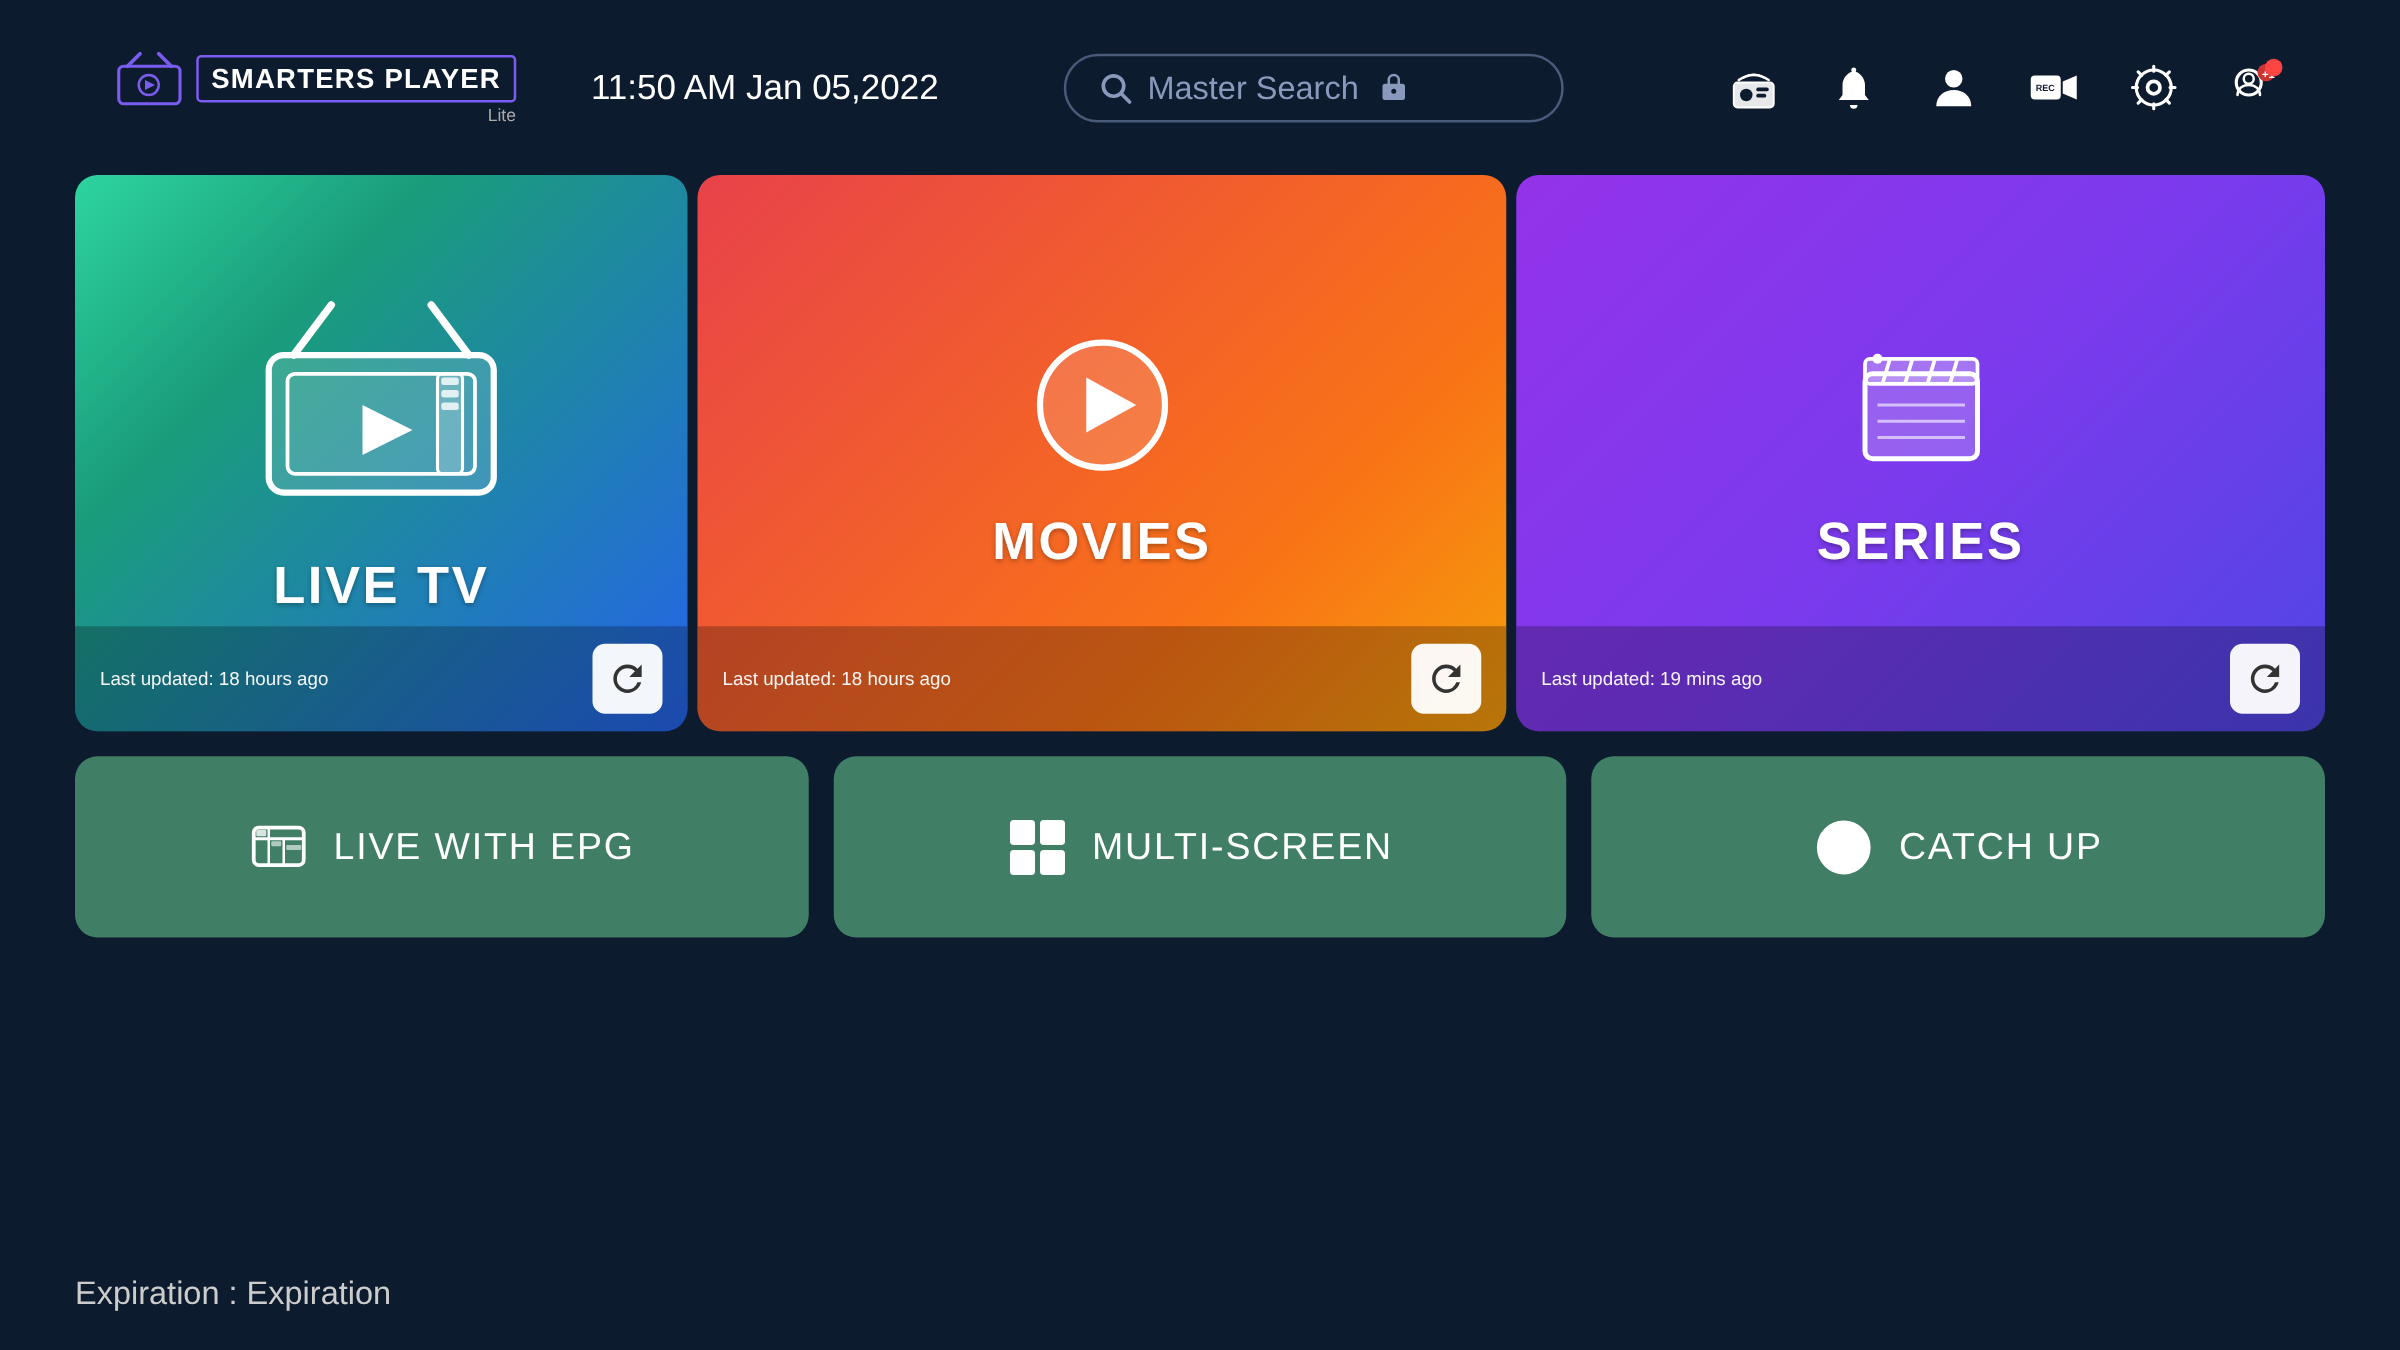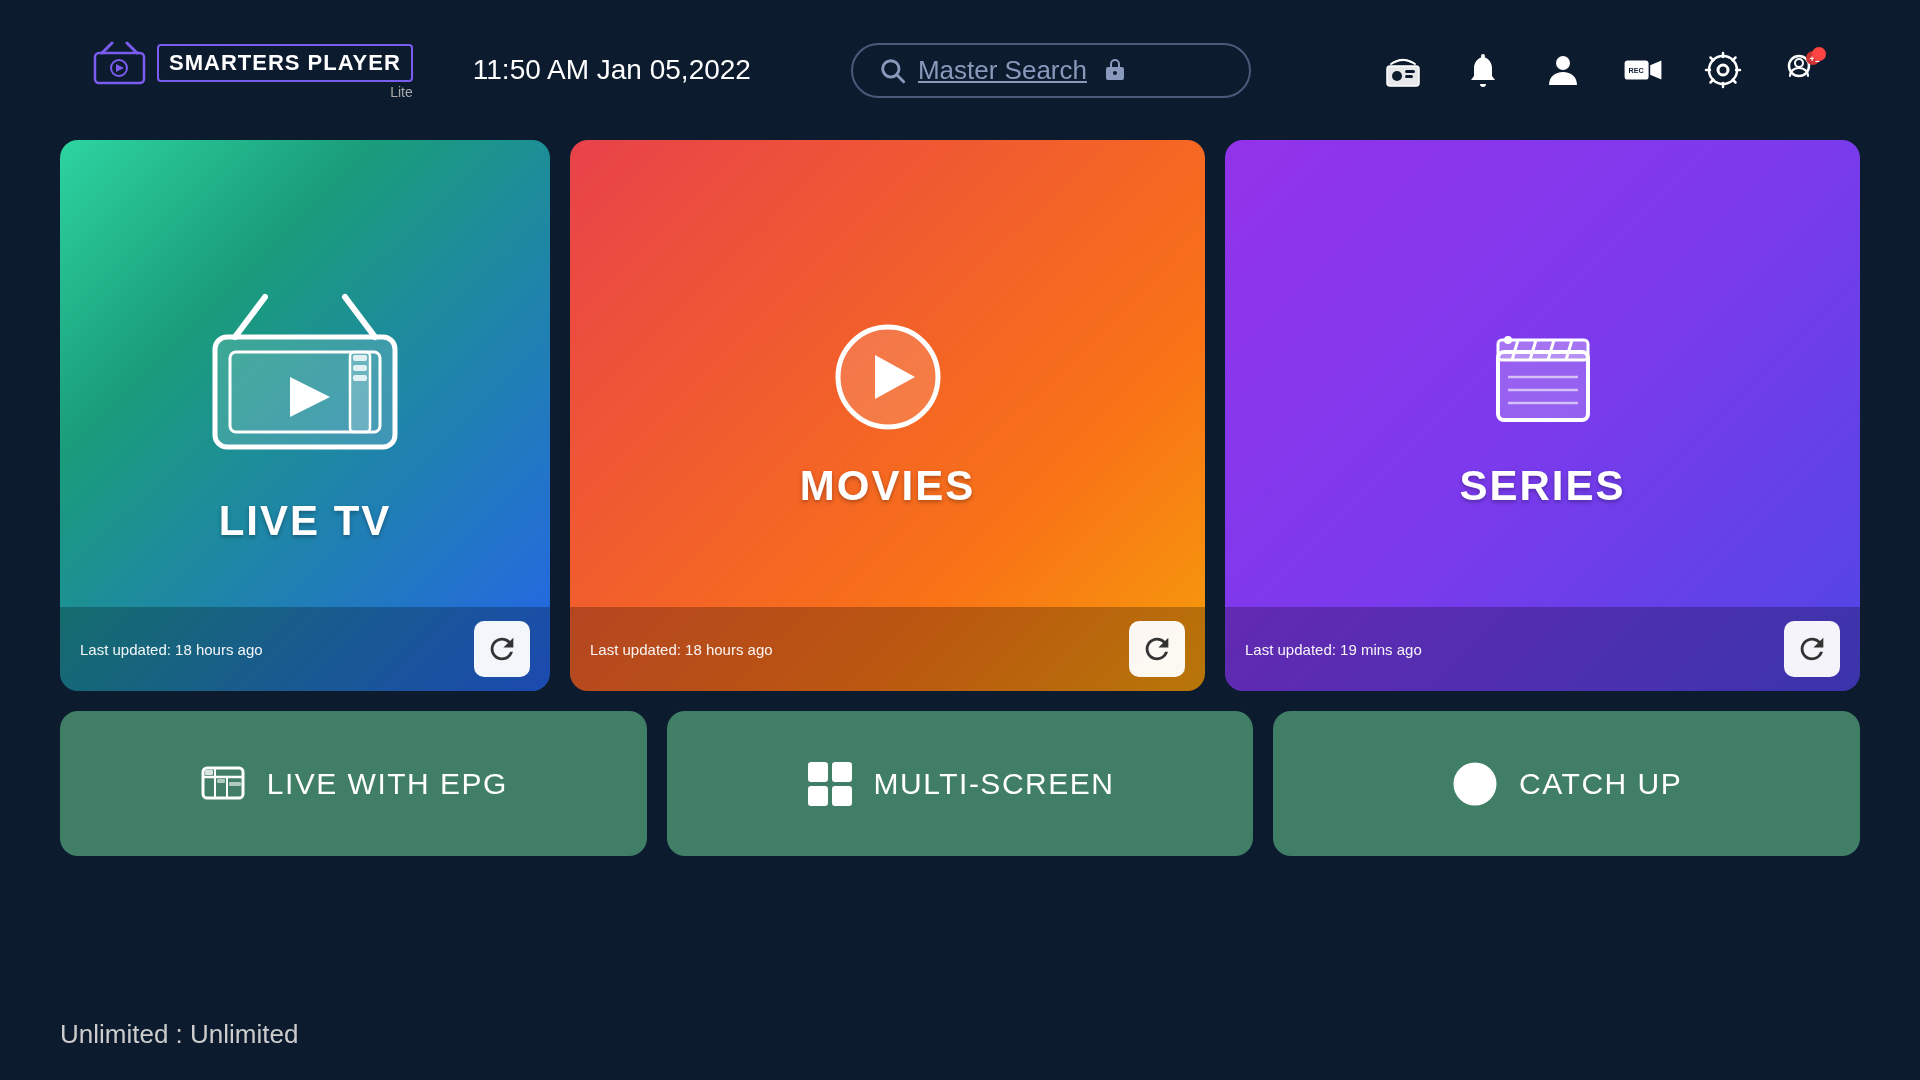--- a/index.html
+++ b/index.html
@@ -74,21 +74,20 @@
       padding: 10px 25px;
       gap: 12px;
       margin-left: 60px;
       width: 400px;
       cursor: pointer;
     }
 
     .search-bar span {
       font-size: 24px;
       color: #8899bb;
-      text-decoration: underline;
     }
 
     .nav-icons {
       display: flex;
       align-items: center;
       gap: 30px;
       margin-left: auto;
     }
 
     .nav-icon {
@@ -121,22 +120,22 @@
     
     .main-content {
       padding: 0 60px;
       display: flex;
       flex-direction: column;
       gap: 20px;
     }
 
     .cards-row-top {
       display: flex;
-      gap: 20px;
-      height: 551px;
+      gap: 8px;
+      height: 445px;
     }
 
     .cards-row-bottom {
       display: flex;
       gap: 20px;
       height: 145px;
     }
 
     
     .card {
@@ -475,14 +474,14 @@
         <path d="M24 12v12l8 4" stroke="white" stroke-width="3" stroke-linecap="round" stroke-linejoin="round"></path>
         <path d="M6 24a18 18 0 0 1 4-11" stroke="white" stroke-width="3" stroke-linecap="round"></path>
         <path d="M8 14l2 4-4 1" stroke="white" stroke-width="2.5" stroke-linecap="round" stroke-linejoin="round"></path>
       </svg>
       <span class="card-bottom-label">CATCH UP</span>
     </div>
   </div>
 </div>
 
 <div class="footer">
-  <span class="footer-text">Unlimited : Unlimited</span>
+  <span class="footer-text">Expiration : Expiration</span>
 </div>
 
 </body></html>

